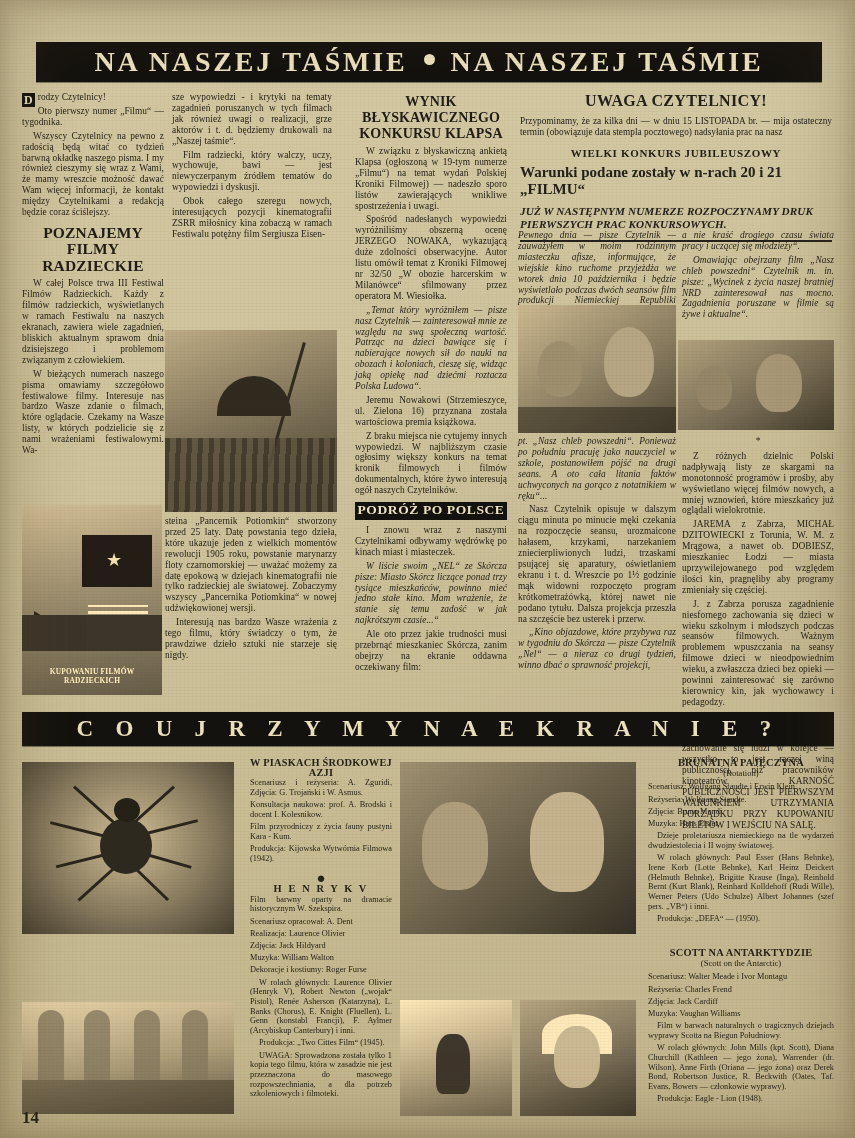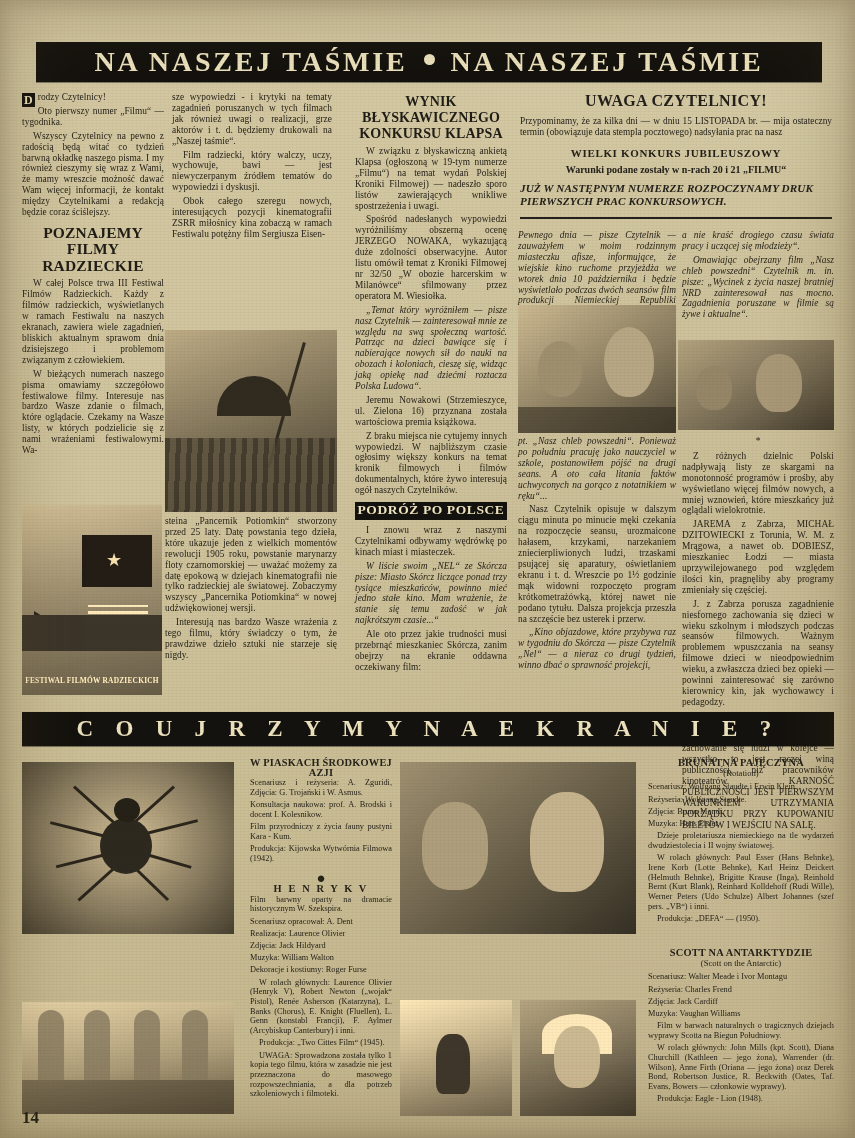--- a/index.html
+++ b/index.html
@@ -49,21 +49,21 @@
   .blackhead{
     background:#14120e;color:#efe5c0;text-align:center;font-weight:bold;
     font-size:13.5px;letter-spacing:.045em;padding:3px 2px 4px 2px;margin:6px 0 5px 0;
   }
 
   
   #notice{position:absolute;left:520px;top:92px;width:312px;}
   #notice .t1{text-align:center;font-size:16px;font-weight:bold;letter-spacing:.02em;margin:0 0 6px 0;}
   #notice .body{font-size:9.3px;line-height:11.4px;font-weight:normal;text-align:justify;}
   #notice .sub{text-align:center;font-weight:bold;font-size:11px;letter-spacing:.06em;margin:8px 0 5px 0;}
-  #notice .warunki{text-align:center;font-weight:bold;font-size:10px;margin:0 0 7px 0;}
+  #notice .warunki{text-align:left;font-weight:bold;font-size:15px;margin:0 0 7px 0;}
   #notice .druk{font-weight:bold;font-size:11.2px;line-height:13.4px;letter-spacing:.01em;font-style:italic;}
   #notice hr{border:0;border-top:2px solid #25211a;margin:8px 0 0 0;}
 
   
   .dropcap{float:left;background:#14120e;color:#efe5c0;font-weight:bold;
     font-size:12px;line-height:12px;padding:1px 2px;margin:1px 3px 0 0;}
 
   
   .photo{position:absolute;overflow:hidden;filter:sepia(.45) contrast(1.05);}
 
@@ -163,21 +163,21 @@
     <p>W bieżących numerach naszego pisma omawiamy szczegółowo festiwalowe filmy. Interesuje nas bardzo Wasze zdanie o filmach, które oglądacie. Czekamy na Wasze listy, w których podzielicie się z nami wrażeniami festiwalowymi. Wa-</p>
   </div>
 
   <div class="photo" id="img-poster">
     <div class="sky"></div>
     <div class="flagblock"></div>
     <div class="star">★</div>
     <div class="tri"></div>
     <div class="txtlines"></div>
     <div class="redband"></div>
-    <div class="cap">FESTIWAL FILMÓW RADZIECKICH</div>
+    <div class="cap">KUPOWANIU FILMÓW RADZIECKICH</div>
   </div>
 
   <div class="col" id="col2a" style="left:172px;top:92px;width:160px;font-family:Liberation Serif, serif;">
     <p class="noind">sze wypowiedzi - i krytyki na tematy zagadnień poruszanych w tych filmach jak również uwagi o realizacji, grze aktorów i t. d. będziemy drukowali na „Naszej taśmie“.</p>
     <p>Film radziecki, który walczy, uczy, wychowuje, bawi — jest niewyczerpanym źródłem tematów do wypowiedzi i dyskusji.</p>
     <p>Obok całego szeregu nowych, interesujących pozycji kinematografii ZSRR miłośnicy kina zobaczą w ramach Festiwalu potężny film Sergiusza Eisen-</p>
   </div>
 
   <div class="photo" id="img-potemkin">
     <div class="bg"></div>

